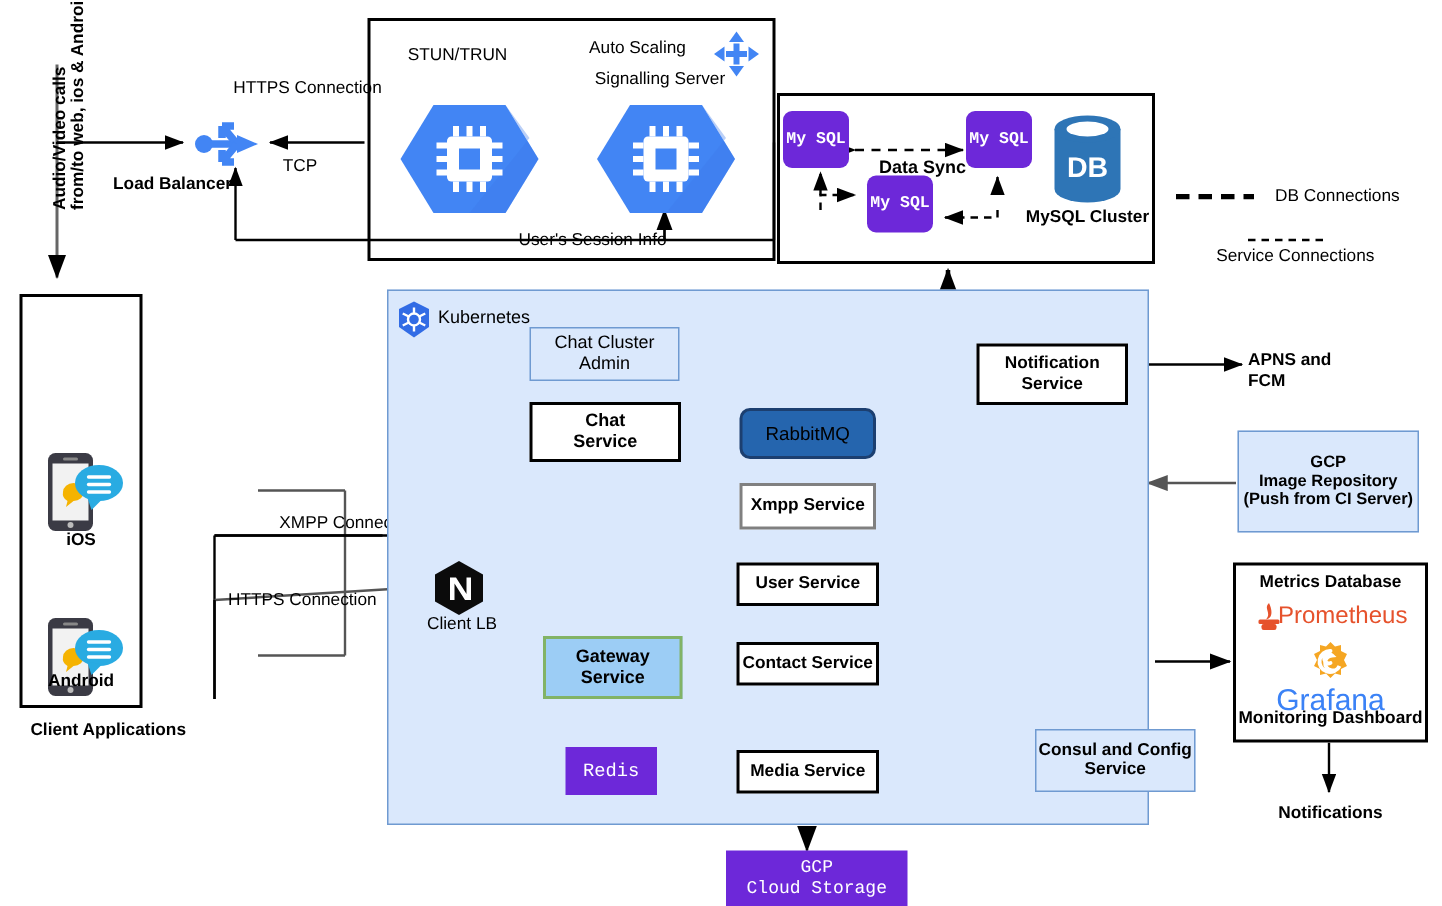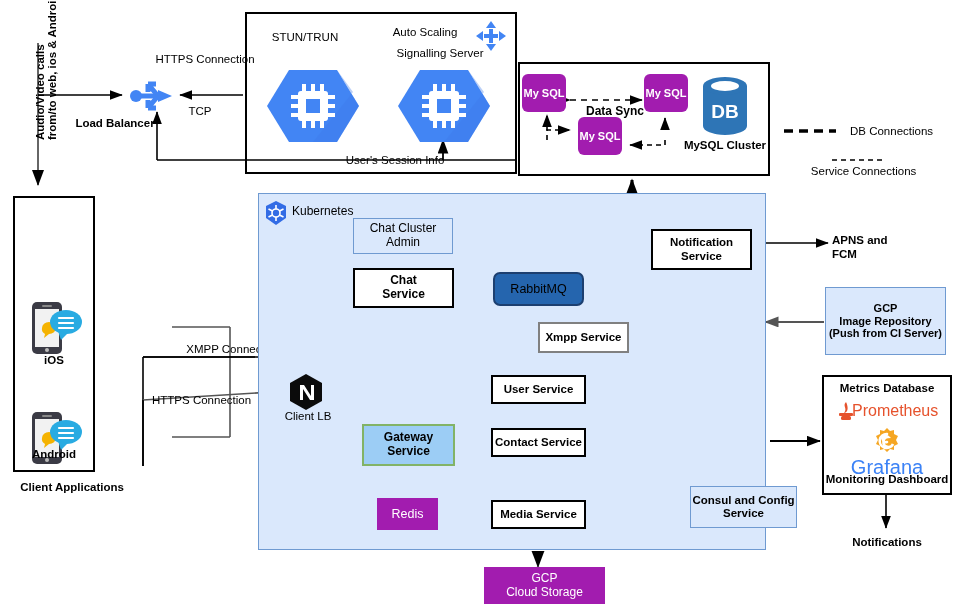--- a/index.html
+++ b/index.html
@@ -10,22 +10,22 @@
   .node{position:absolute;box-sizing:border-box;display:flex;align-items:center;
         justify-content:center;text-align:center;line-height:1.15;}
   .lbl{position:absolute;white-space:pre-line;text-align:center;line-height:1.2;}
 
   
   .outline{border:2px solid #000;background:transparent;}
   .k8sbox{border:1px solid #6f9ad1;background:#dae8fc;}
   .bluebox{border:1px solid #6f9ad1;background:#dae8fc;}
   .whitebox{border:2px solid #000;background:#ffffff;}
   .greenbox{border:2px solid #82b366;background:#9ccdf5;}
-  .graybox{border:2px solid #808080;background:#ffffff;margin-left:45px;}
-  .solidblue{background:#a21caf;color:#fff;border:none;}
+  .graybox{border:2px solid #808080;background:#ffffff;}
+  .solidblue{background:#6d28d9;color:#fff;border:none;font-family:Liberation Mono, monospace;}
   .rabbit{background:#2565ae;color:#000000;border:2px solid #1c3f70;border-radius:7px;}
   .b{font-weight:bold;}
   .vtext{position:absolute;transform-origin:0 0;white-space:pre-line;}
 </style>
 </head>
 <body>
 
 <div class="canvas">
 
   <svg class="layer">

